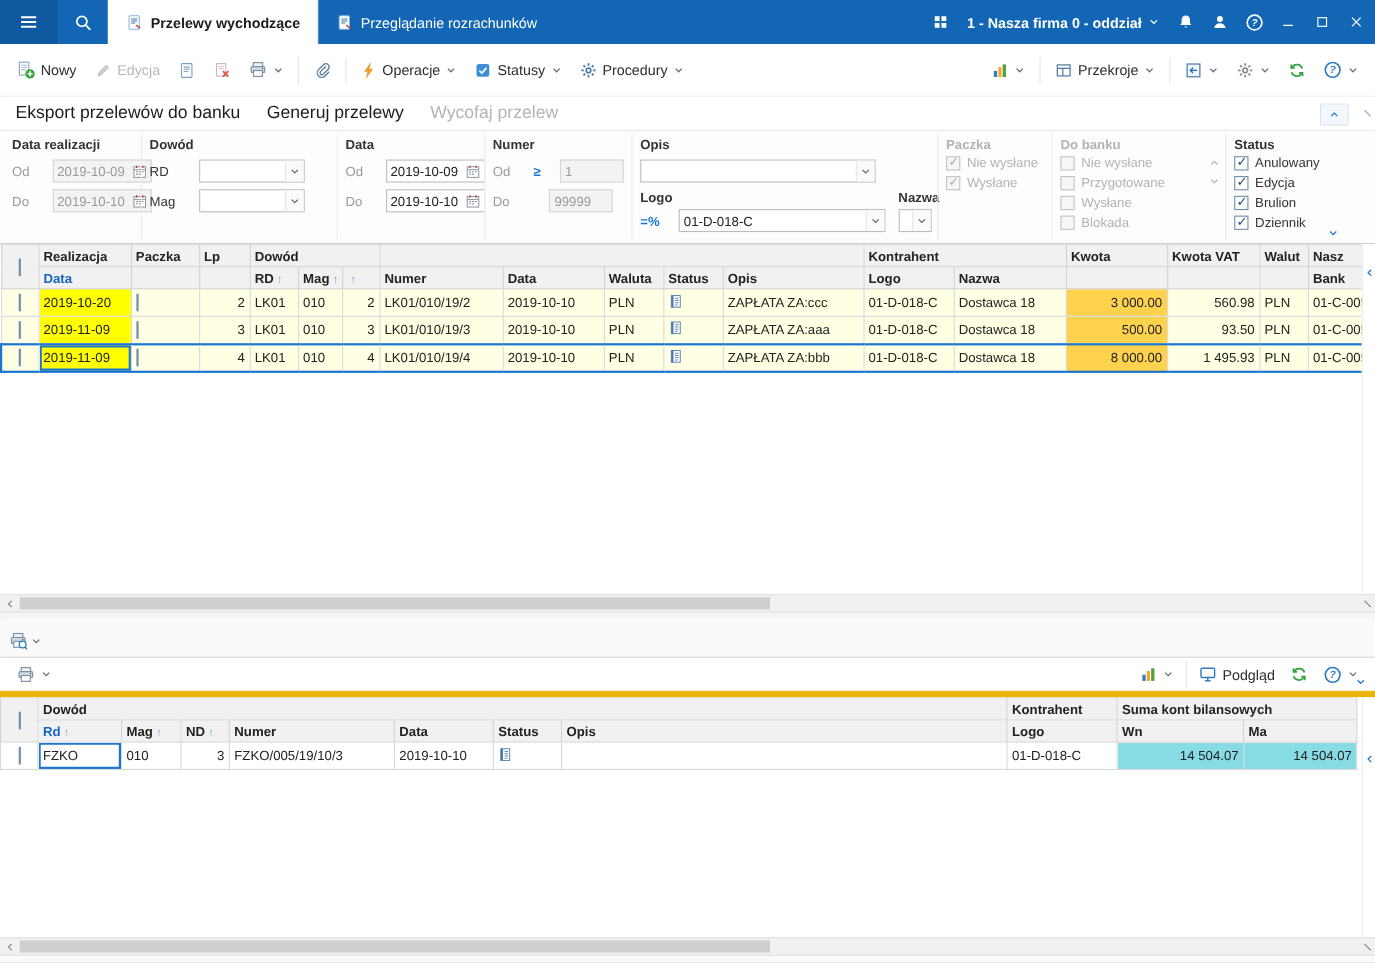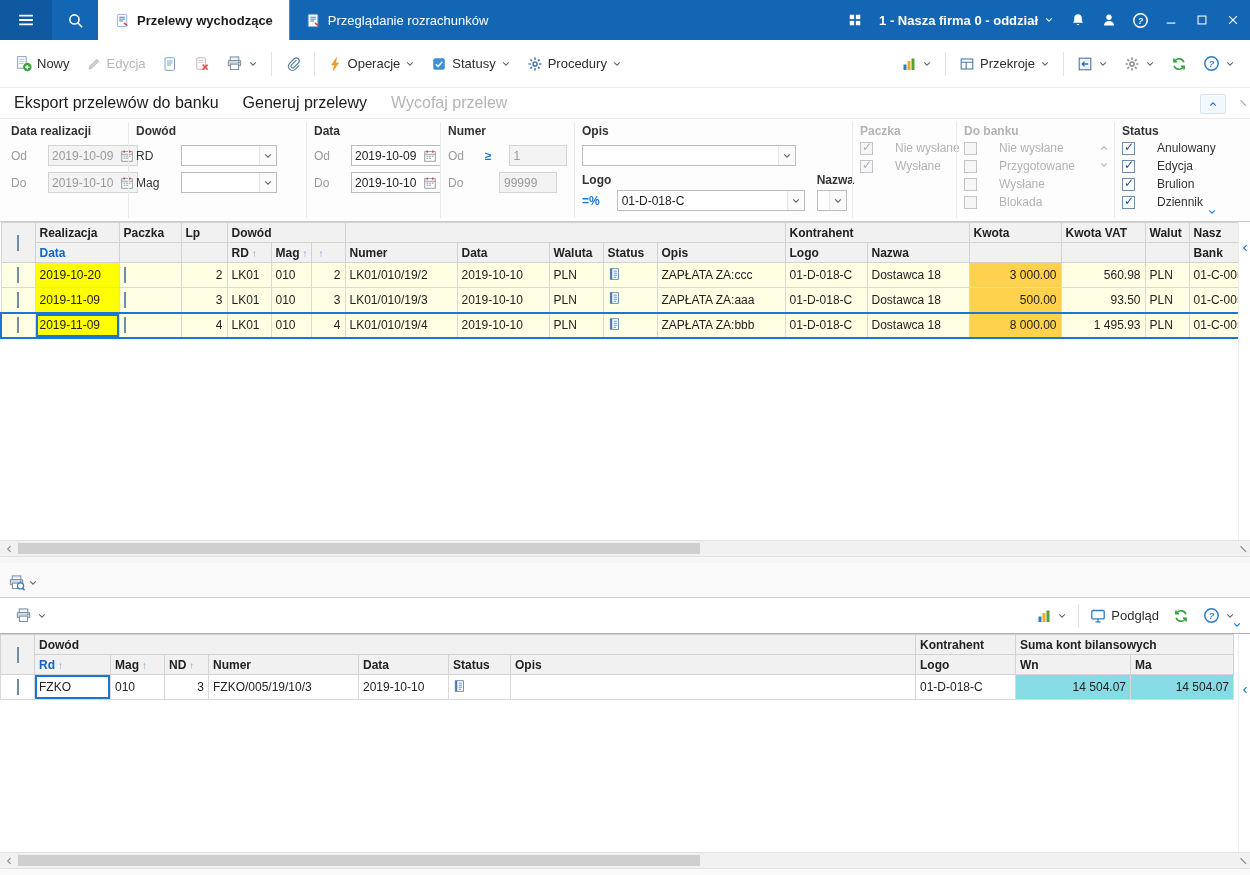--- a/index.html
+++ b/index.html
@@ -48,21 +48,21 @@
   .dateinput{display:flex;align-items:center;border:1px solid #b9bdc2;background:#fff;height:21px;padding:0 3px;gap:2px}
   .dateinput input{border:none;outline:none;width:66px;font:inherit;color:#222;background:transparent}
   .dateinput.dis{background:#f3f3f3;border-color:#d4d4d4}
   .dateinput.dis input{color:#9a9a9a}
   .numinput{border:1px solid #d4d4d4;background:#f3f3f3;height:21px;width:58px;padding:0 4px;color:#9a9a9a;font:inherit;outline:none}
   .combo{display:flex;align-items:center;border:1px solid #b9bdc2;background:#fff;height:21px;width:96px}
   .combo .cval{flex:1;padding:0 4px;overflow:hidden;white-space:nowrap}
   .combo .cbtn{width:17px;height:100%;display:flex;align-items:center;justify-content:center;color:#5a6570;border-left:1px solid #e4e7ea;background:#fafafa}
   .ge{color:var(--accent,#1976d2);font-weight:bold;flex:none}
   .fline2{display:flex;margin-top:5px}
-  .cbo{display:flex;align-items:center;gap:22px;height:18px;color:#333;white-space:nowrap}
+  .cbo{display:flex;align-items:center;gap:6px;height:18px;color:#333;white-space:nowrap}
   .cbo.dis{color:#b3b3b3}
   .cbx{width:13px;height:13px;border:1px solid #6f8eac;background:#fff;flex:none;position:relative}
   .cbx.on::after{content:"\2713";position:absolute;left:1px;top:-3px;font-size:12px;font-weight:bold;color:#1d4e89}
   .cbx.dis{border-color:#c4c4c4;background:#f6f6f6}
   .cbx.on.dis::after{color:#9fb3c8}
   .fscroll-down{position:absolute;right:26px;bottom:1px;width:24px;height:16px;display:flex;align-items:center;justify-content:center;color:var(--accent,#1976d2)}
   .minicarets{position:absolute;right:1px;top:20px;display:flex;flex-direction:column;gap:3px;color:#b5b5b5}
 
   
   .grid-area{position:relative;height:318px;background:#fff;overflow:hidden}
@@ -97,21 +97,21 @@
   .hs-thumb{position:absolute;top:2px;bottom:2px;background:#cfcfcf}
   .splitter{height:6px;background:#f5f5f5}
   .bottomfill{height:6px;background:#fafafa}
 
   
   .btabs{height:35px;background:#fafafa;border-bottom:1px solid #d0d0d0;display:flex;align-items:flex-end;padding:0 0 0 6px}
   .tabtool{display:flex;align-items:center;gap:3px;margin:0 10px 6px 2px;color:#5f6b76}
   .btabs-list{display:flex;align-items:flex-end}
   .btab{height:29px;padding:0 16px;display:flex;align-items:center;font-size:12.5px;color:#333;background:#f4f4f4;border:1px solid #d0d0d0;border-bottom:none;margin-right:-1px}
   .btab.active{background:#fff;font-weight:bold;box-shadow:inset 0 -3px 0 var(--accent,#1976d2);height:31px}
-  .btoolbar{height:36px;display:flex;align-items:center;padding:0 8px;background:#fff;border-bottom:1px solid #eab308;position:relative}
+  .btoolbar{height:36px;display:flex;align-items:center;padding:0 8px;background:#fff;border-bottom:6px solid #eab308;position:relative}
   .mini-collapse{position:absolute;right:8px;bottom:0;color:var(--accent,#1976d2)}
 </style>
 </head>
 <body>
 
 <div class="window">
 
   <div class="topbar">
     <button class="tb-burger">
         <i class="ic">

